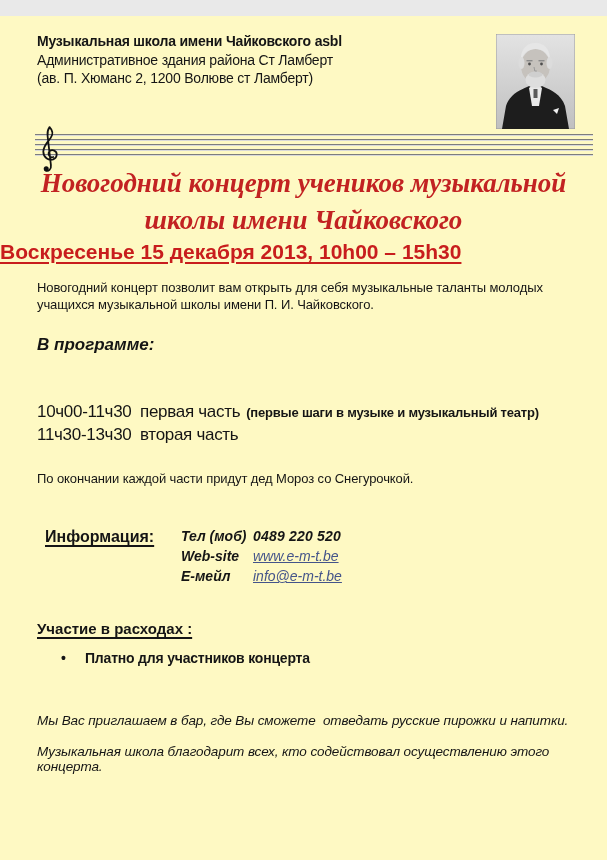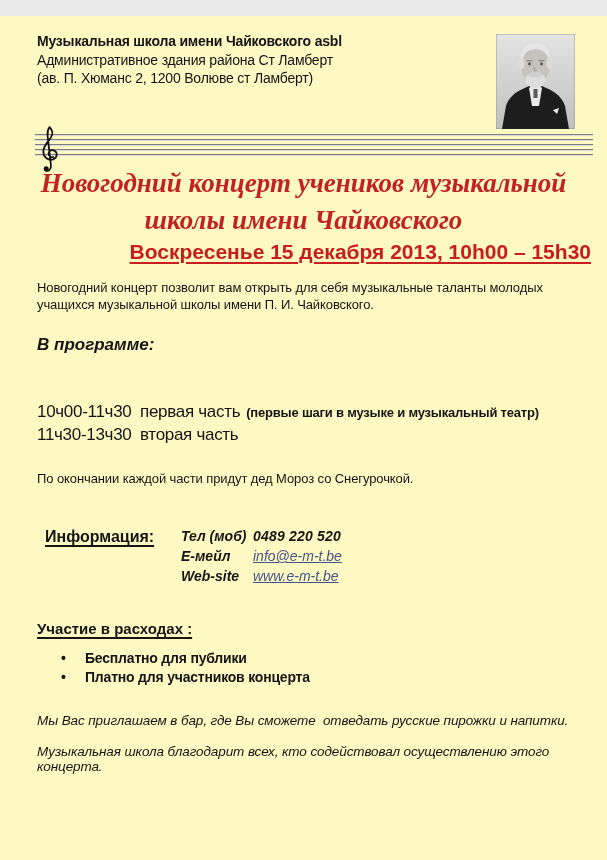--- a/index.html
+++ b/index.html
@@ -37,21 +37,21 @@
     position: absolute; left: 0; right: 0; top: 149px;
     text-align: center;
     font-family: "Liberation Serif", serif;
     font-style: italic; font-weight: bold;
     font-size: 27px; line-height: 37px;
     color: #c22222;
   }
   .concert-title span { display: inline-block; max-width: 560px; }
   .date-line {
     position: absolute; left: 0; right: 16px; top: 224px;
-    text-align: right;
+    text-align: left;
     font-weight: bold; font-size: 21px;
     color: #c81d1d;
   }
   .date-line span { text-decoration: underline; text-decoration-thickness: 2px; text-underline-offset: 3px; }
 
   
   .intro {
     position: absolute; left: 37px; top: 264px; width: 540px;
     font-size: 13px; line-height: 16.5px; letter-spacing: -0.1px;
   }
@@ -200,34 +200,33 @@
   <div class="after-note">По окончании каждой части придут дед Мороз со Снегурочкой.</div>
 
   <div class="info">
     <div class="info-heading">Информация:</div>
     <div class="info-rows">
       <div class="info-row">
         <span class="info-label">Тел (моб)</span>
         <span class="info-value">0489 220 520</span>
       </div>
       <div class="info-row">
+        <span class="info-label">Web-site</span>
+        <a class="info-link">www.e-m-t.be</a>
+      </div>
+      <div class="info-row">
         <span class="info-label">Е-мейл</span>
         <a class="info-link">info@e-m-t.be</a>
       </div>
-      <div class="info-row">
-        <span class="info-label">Web-site</span>
-        <a class="info-link">www.e-m-t.be</a>
-      </div>
     </div>
   </div>
 
   <div class="participation">
     <div class="participation-heading">Участие в расходах :</div>
     <ul class="participation-list">
-      <li>Бесплатно для публики</li>
       <li>Платно для участников концерта</li>
     </ul>
   </div>
 
   <div class="footer-line1 prewrap">Мы Вас приглашаем в бар, где Вы сможете  отведать русские пирожки и напитки.</div>
   <div class="footer-line2">Музыкальная школа благодарит всех, кто содействовал осуществлению этого концерта.</div>
 
 </div>
 
 </body></html>

